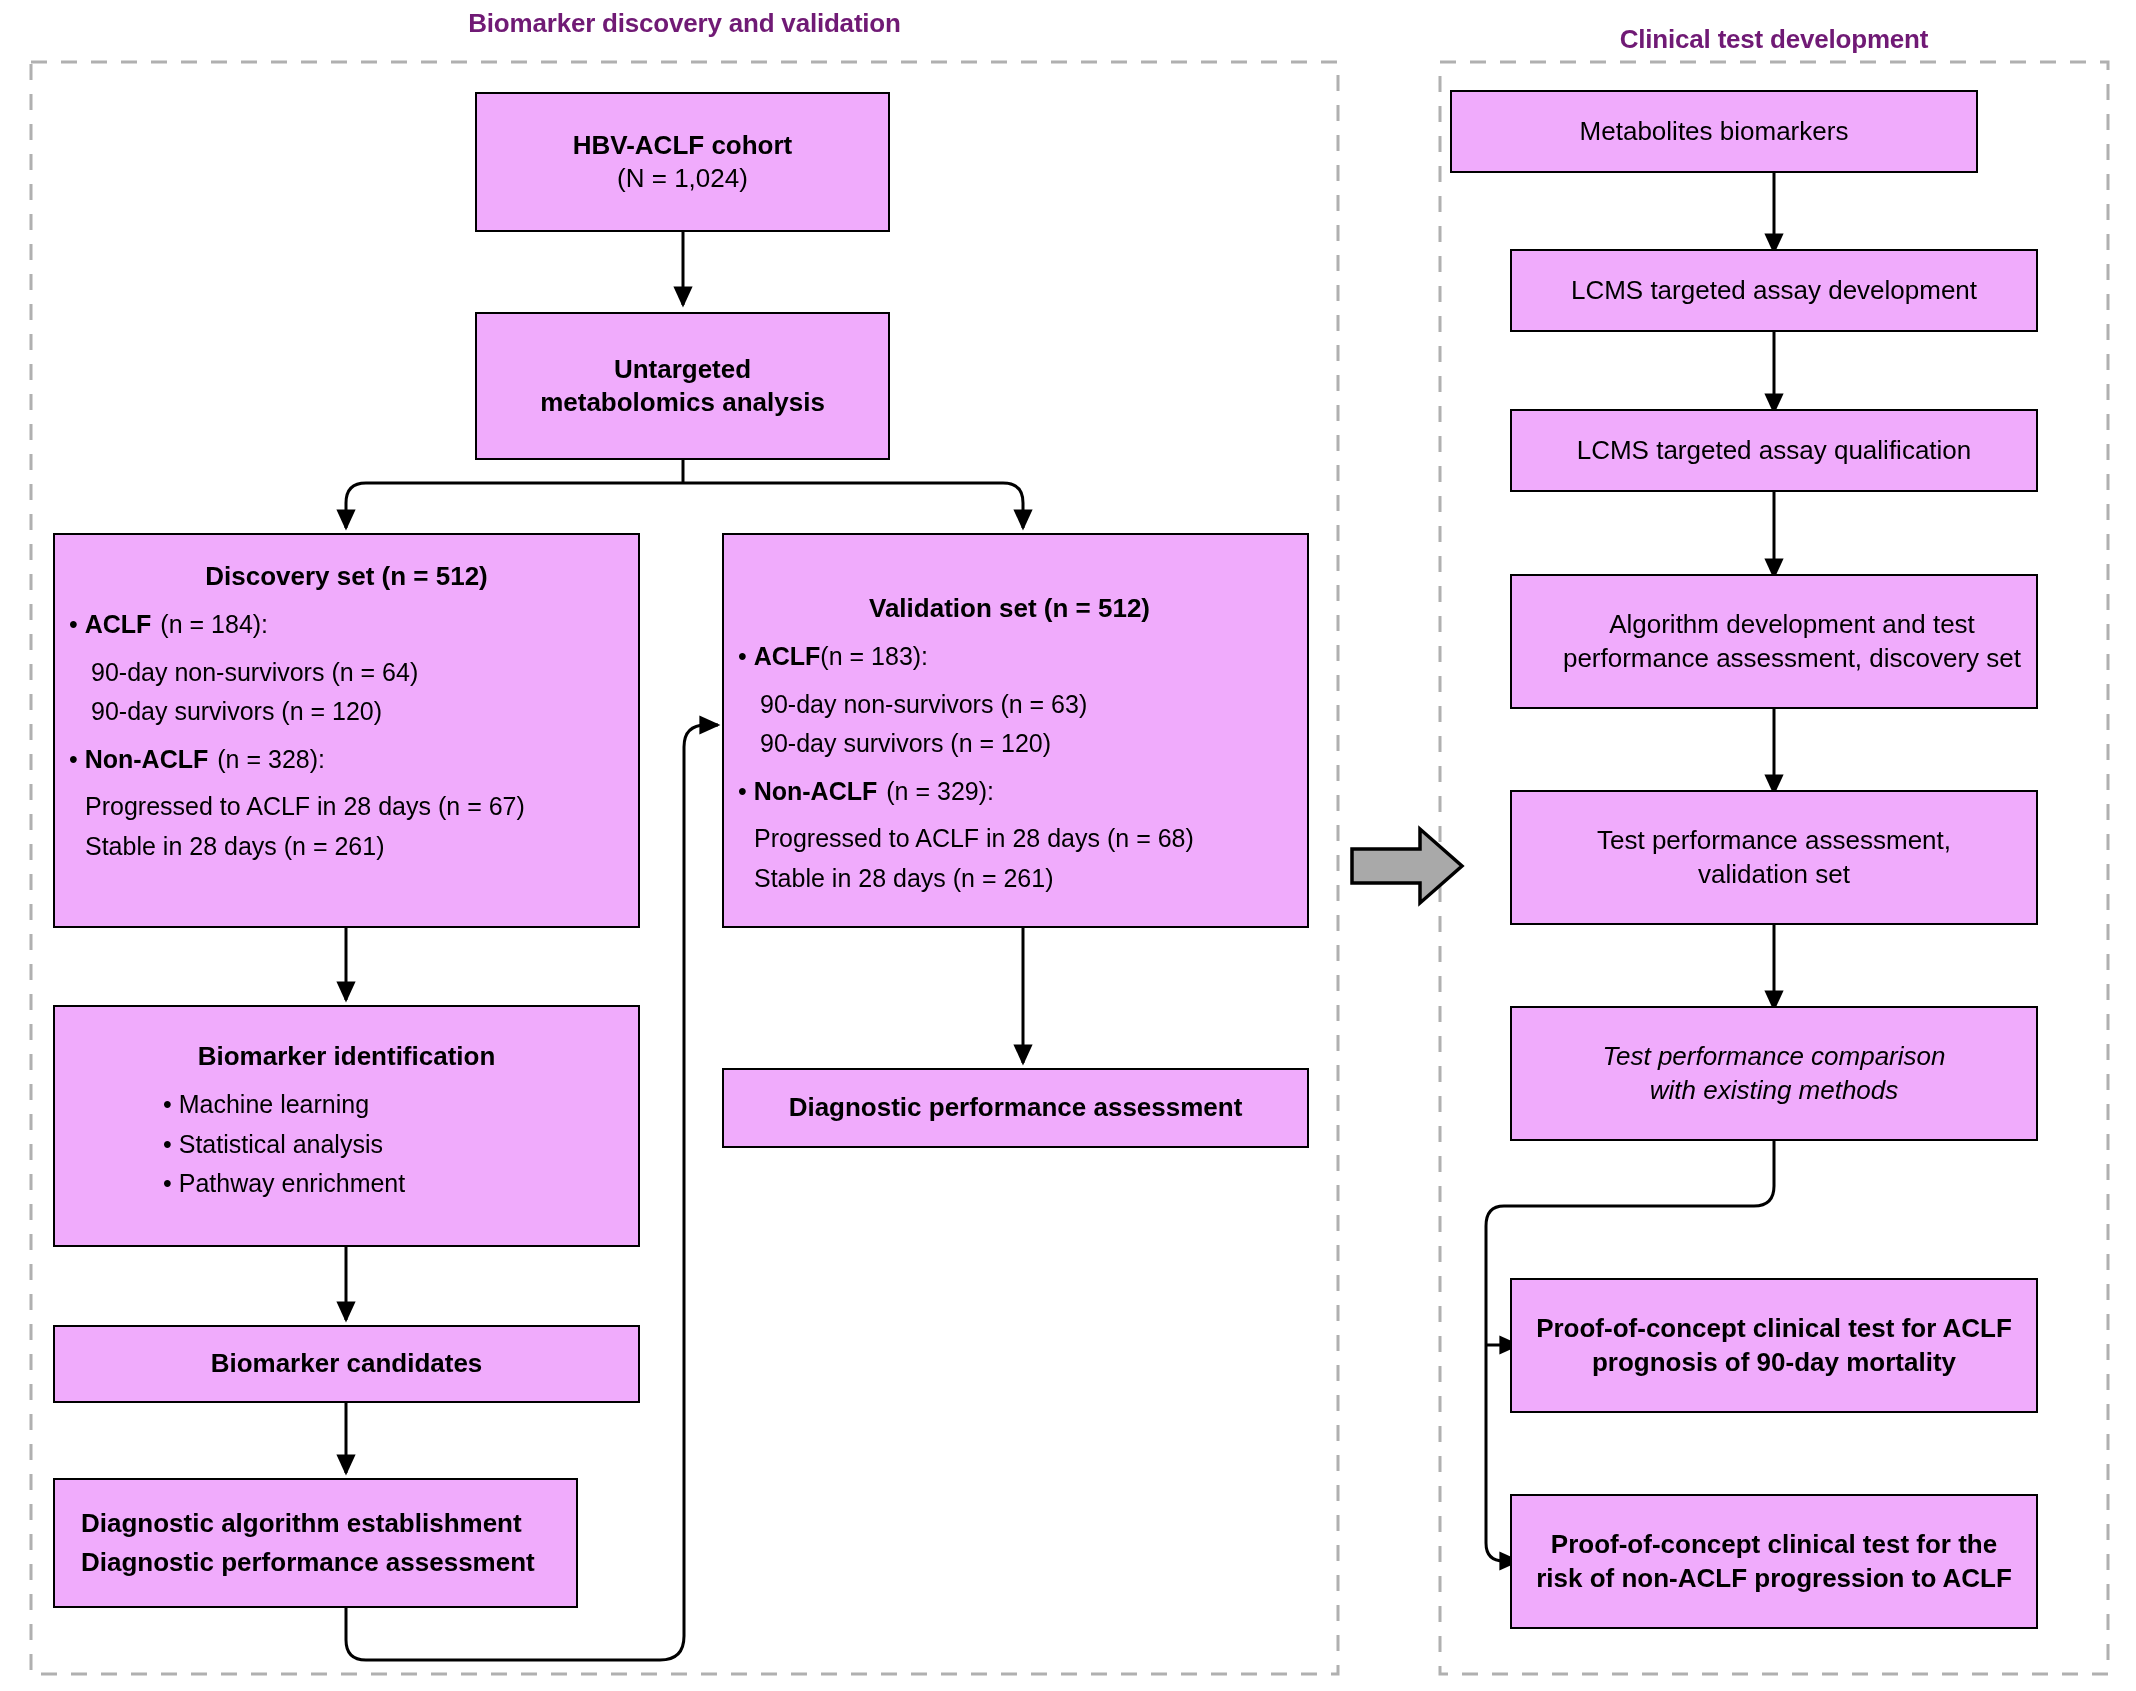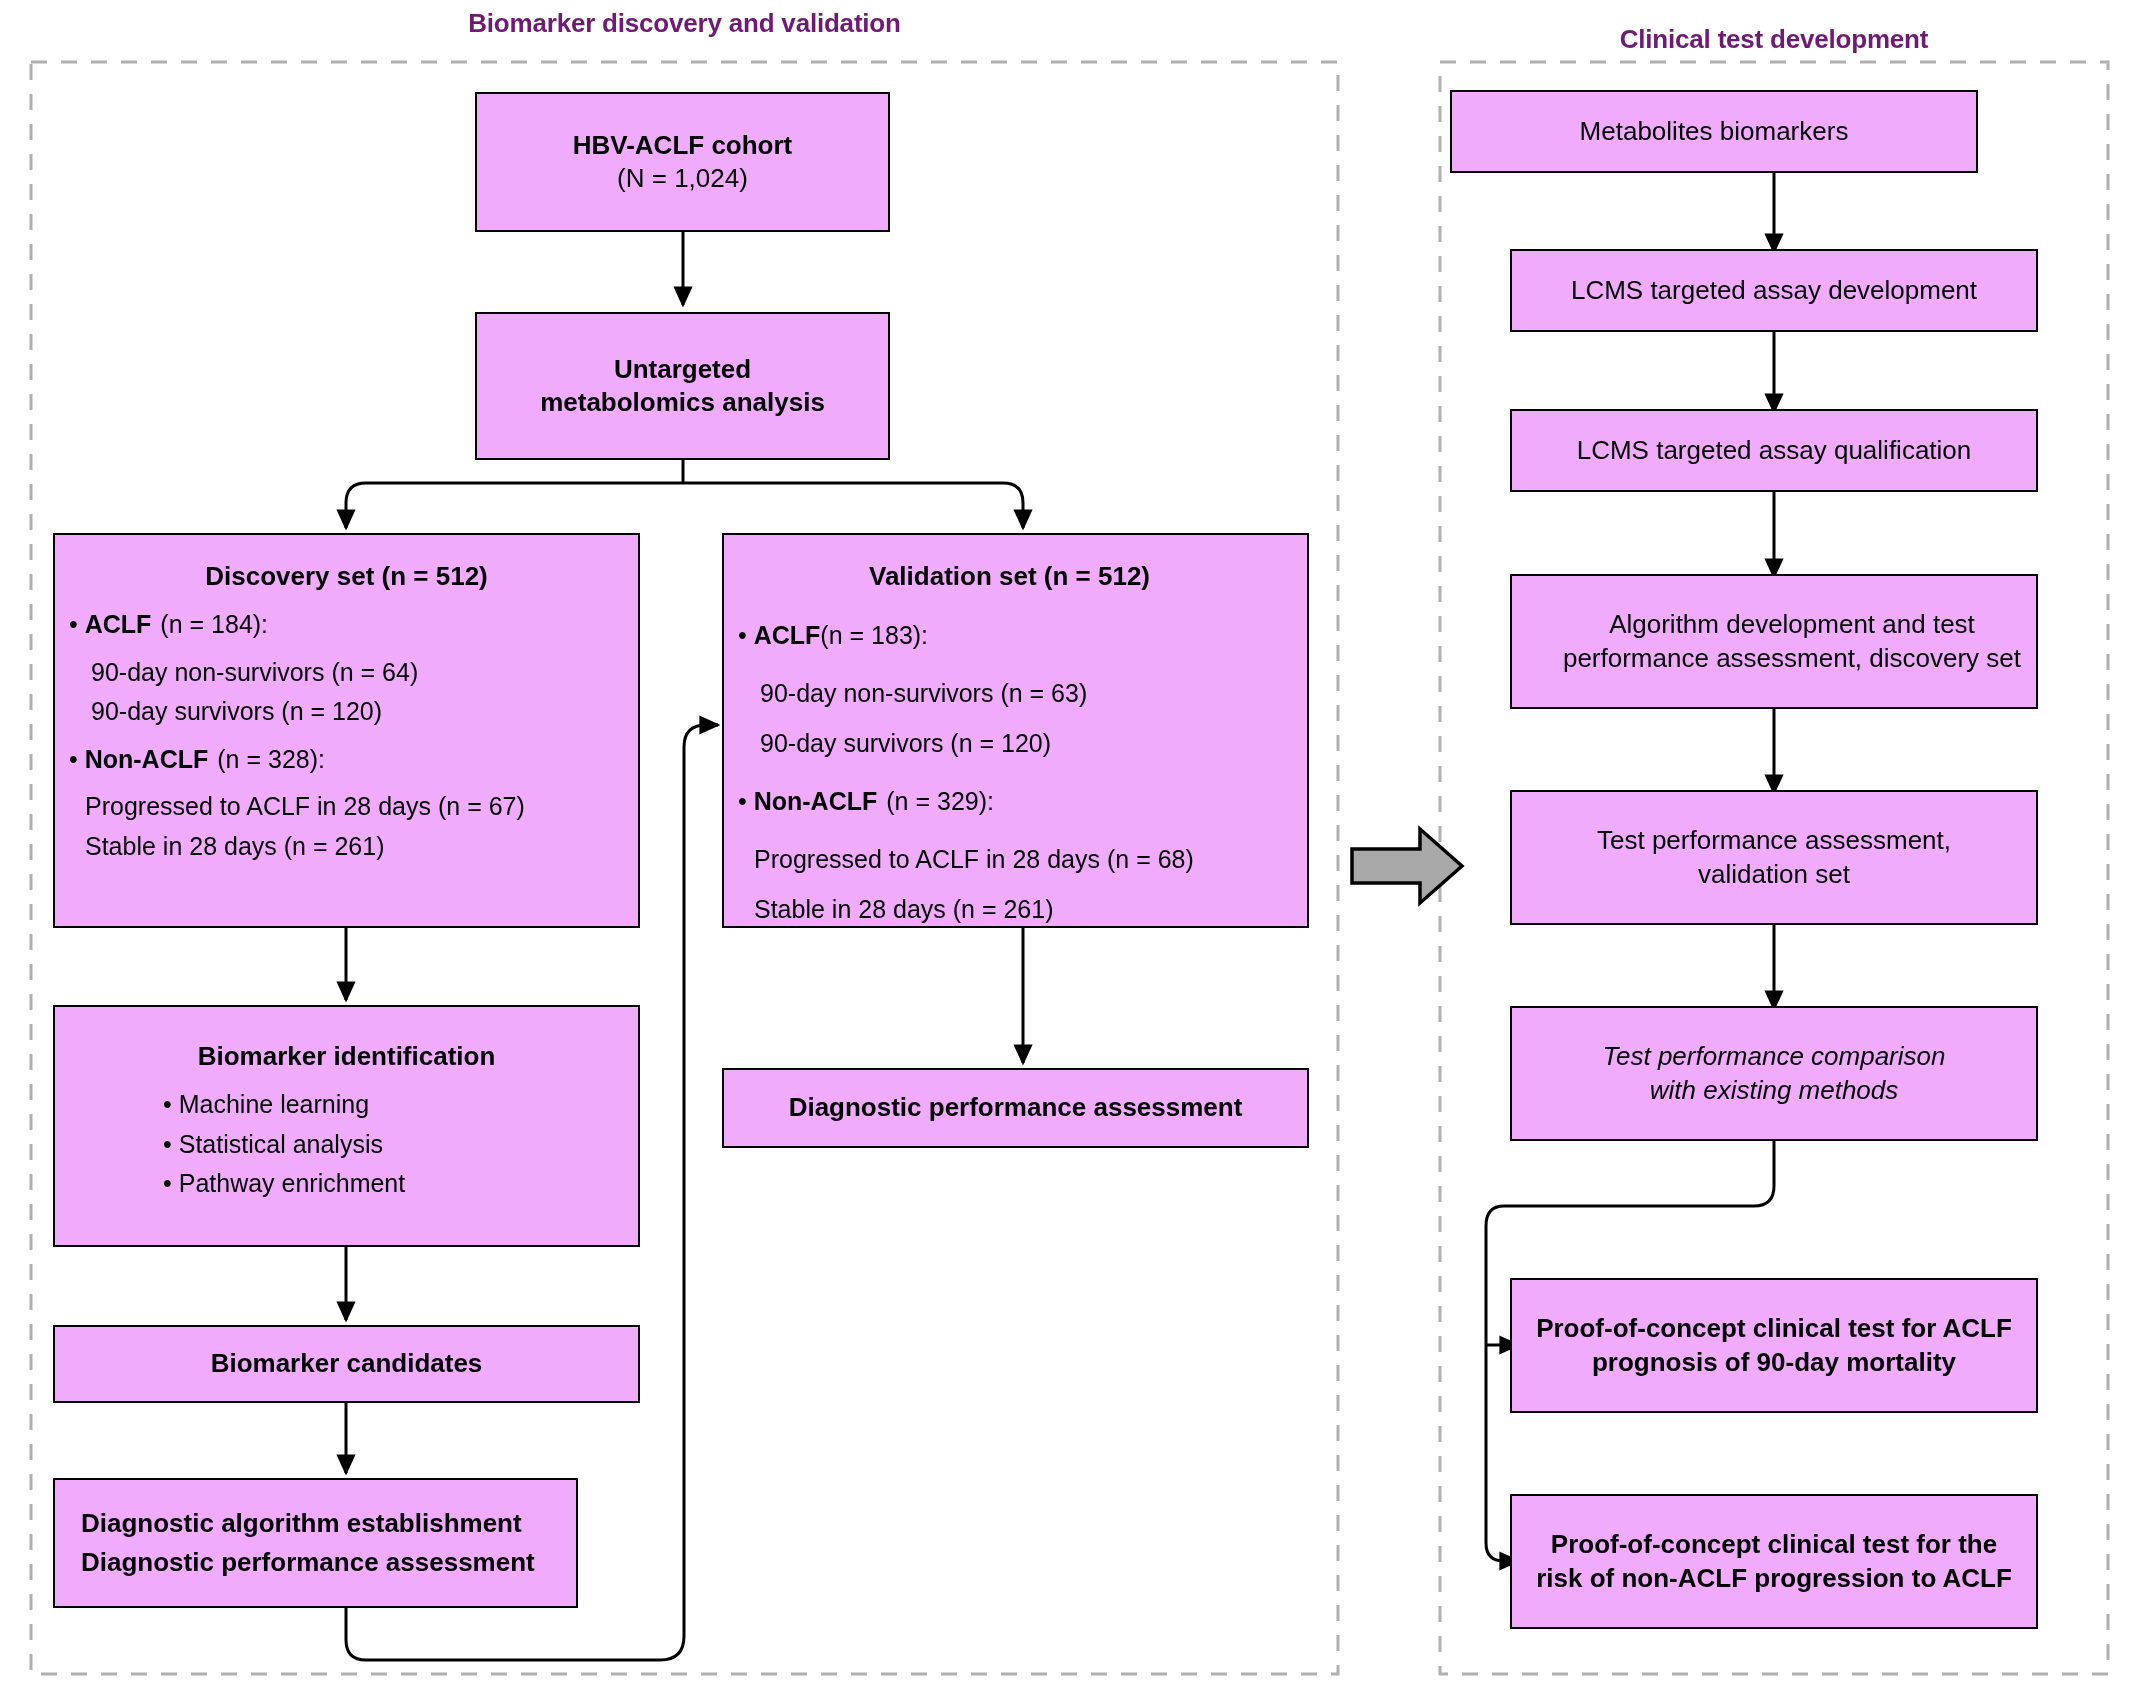--- a/index.html
+++ b/index.html
@@ -144,21 +144,21 @@
 
     <span class="lft fs-25 pad-l-14 gap-top nowrap">
       <span>•&nbsp;</span><span class="t-bold">Non-ACLF</span><span class="t-norm" style="margin-left:9px;">(n = 328):</span>
     </span>
 
     <span class="lft fs-25 t-norm pad-l-30 gap-top nowrap">Progressed to ACLF in 28 days (n = 67)</span>
     <span class="lft fs-25 t-norm pad-l-30 gap-sm nowrap">Stable in 28 days (n = 261)</span>
   </div>
 
   <div class="node" style="left:722px; top:533px; width:587px; height:395px;
-              justify-content:space-between; padding:26px 12px 0 0;">
+              justify-content:center; padding:26px 12px 0 0;">
     <span class="ctr hdr">Validation set (n = 512)</span>
 
     <span class="lft fs-25 pad-l-14 nowrap">
       <span>•&nbsp;</span><span class="t-bold">ACLF</span><span class="t-norm" style="">(n = 183):</span>
     </span>
 
     <span class="lft fs-25 t-norm pad-l-36 gap-top nowrap">90-day non-survivors (n = 63)</span>
     <span class="lft fs-25 t-norm pad-l-36 gap-sm nowrap">90-day survivors (n = 120)</span>
 
     <span class="lft fs-25 pad-l-14 gap-top nowrap">

